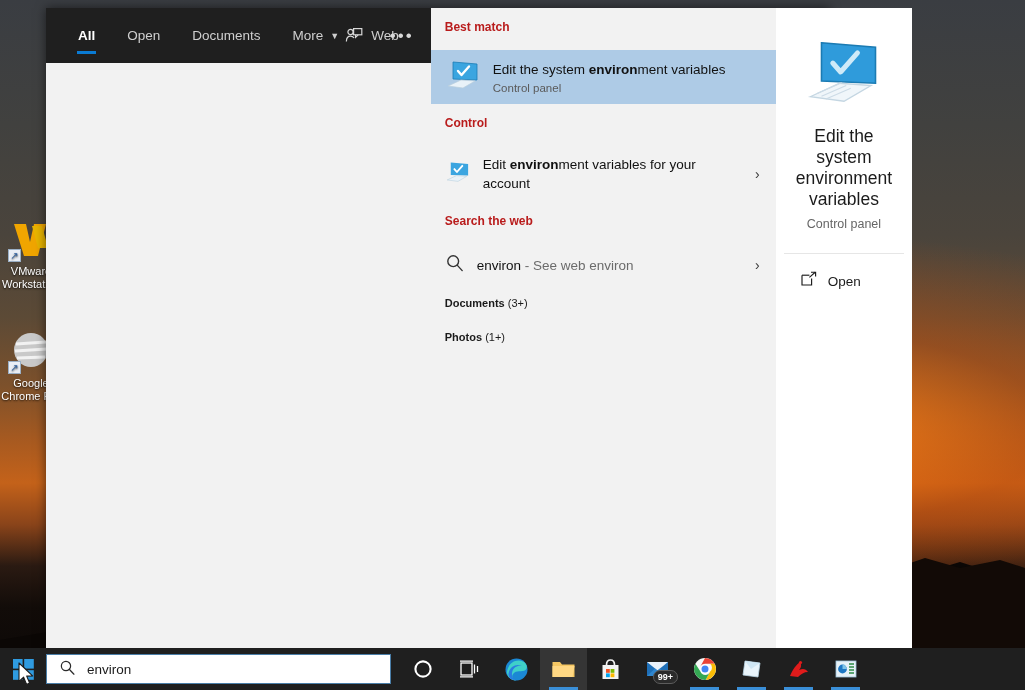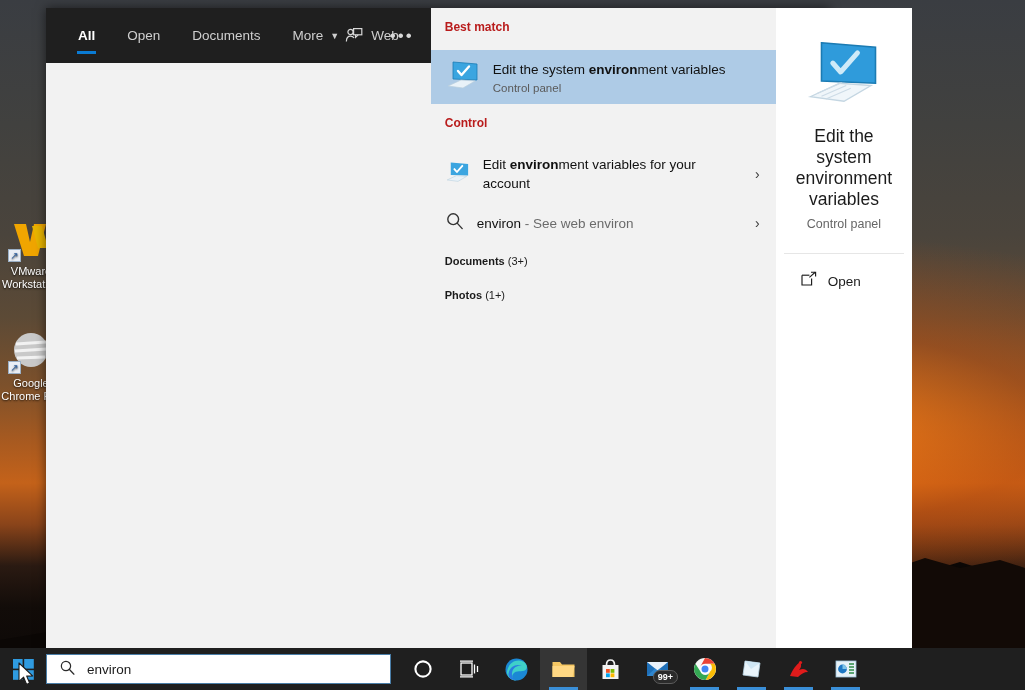--- a/index.html
+++ b/index.html
@@ -252,20 +252,21 @@
             </svg>
           </span>
           <div class="row-texts">
             <div class="row-title">
               <span>Edit </span><b>environ</b><span>ment variables for your account</span>
             </div>
           </div>
           <span class="chevron">›</span>
         </div>
 
+        <div class="group-label">Search the web</div>
 
         <div class="result-row">
           <span>
             <svg width="20" height="20" viewBox="0 0 20 20" fill="none" stroke="#333" stroke-width="1.4">
               <circle cx="8.2" cy="8.2" r="5.4"></circle>
               <path d="M12.4,12.4 L17.2,17.6" stroke-linecap="round"></path>
             </svg>
           </span>
           <div class="row-texts">
             <div class="row-title">

